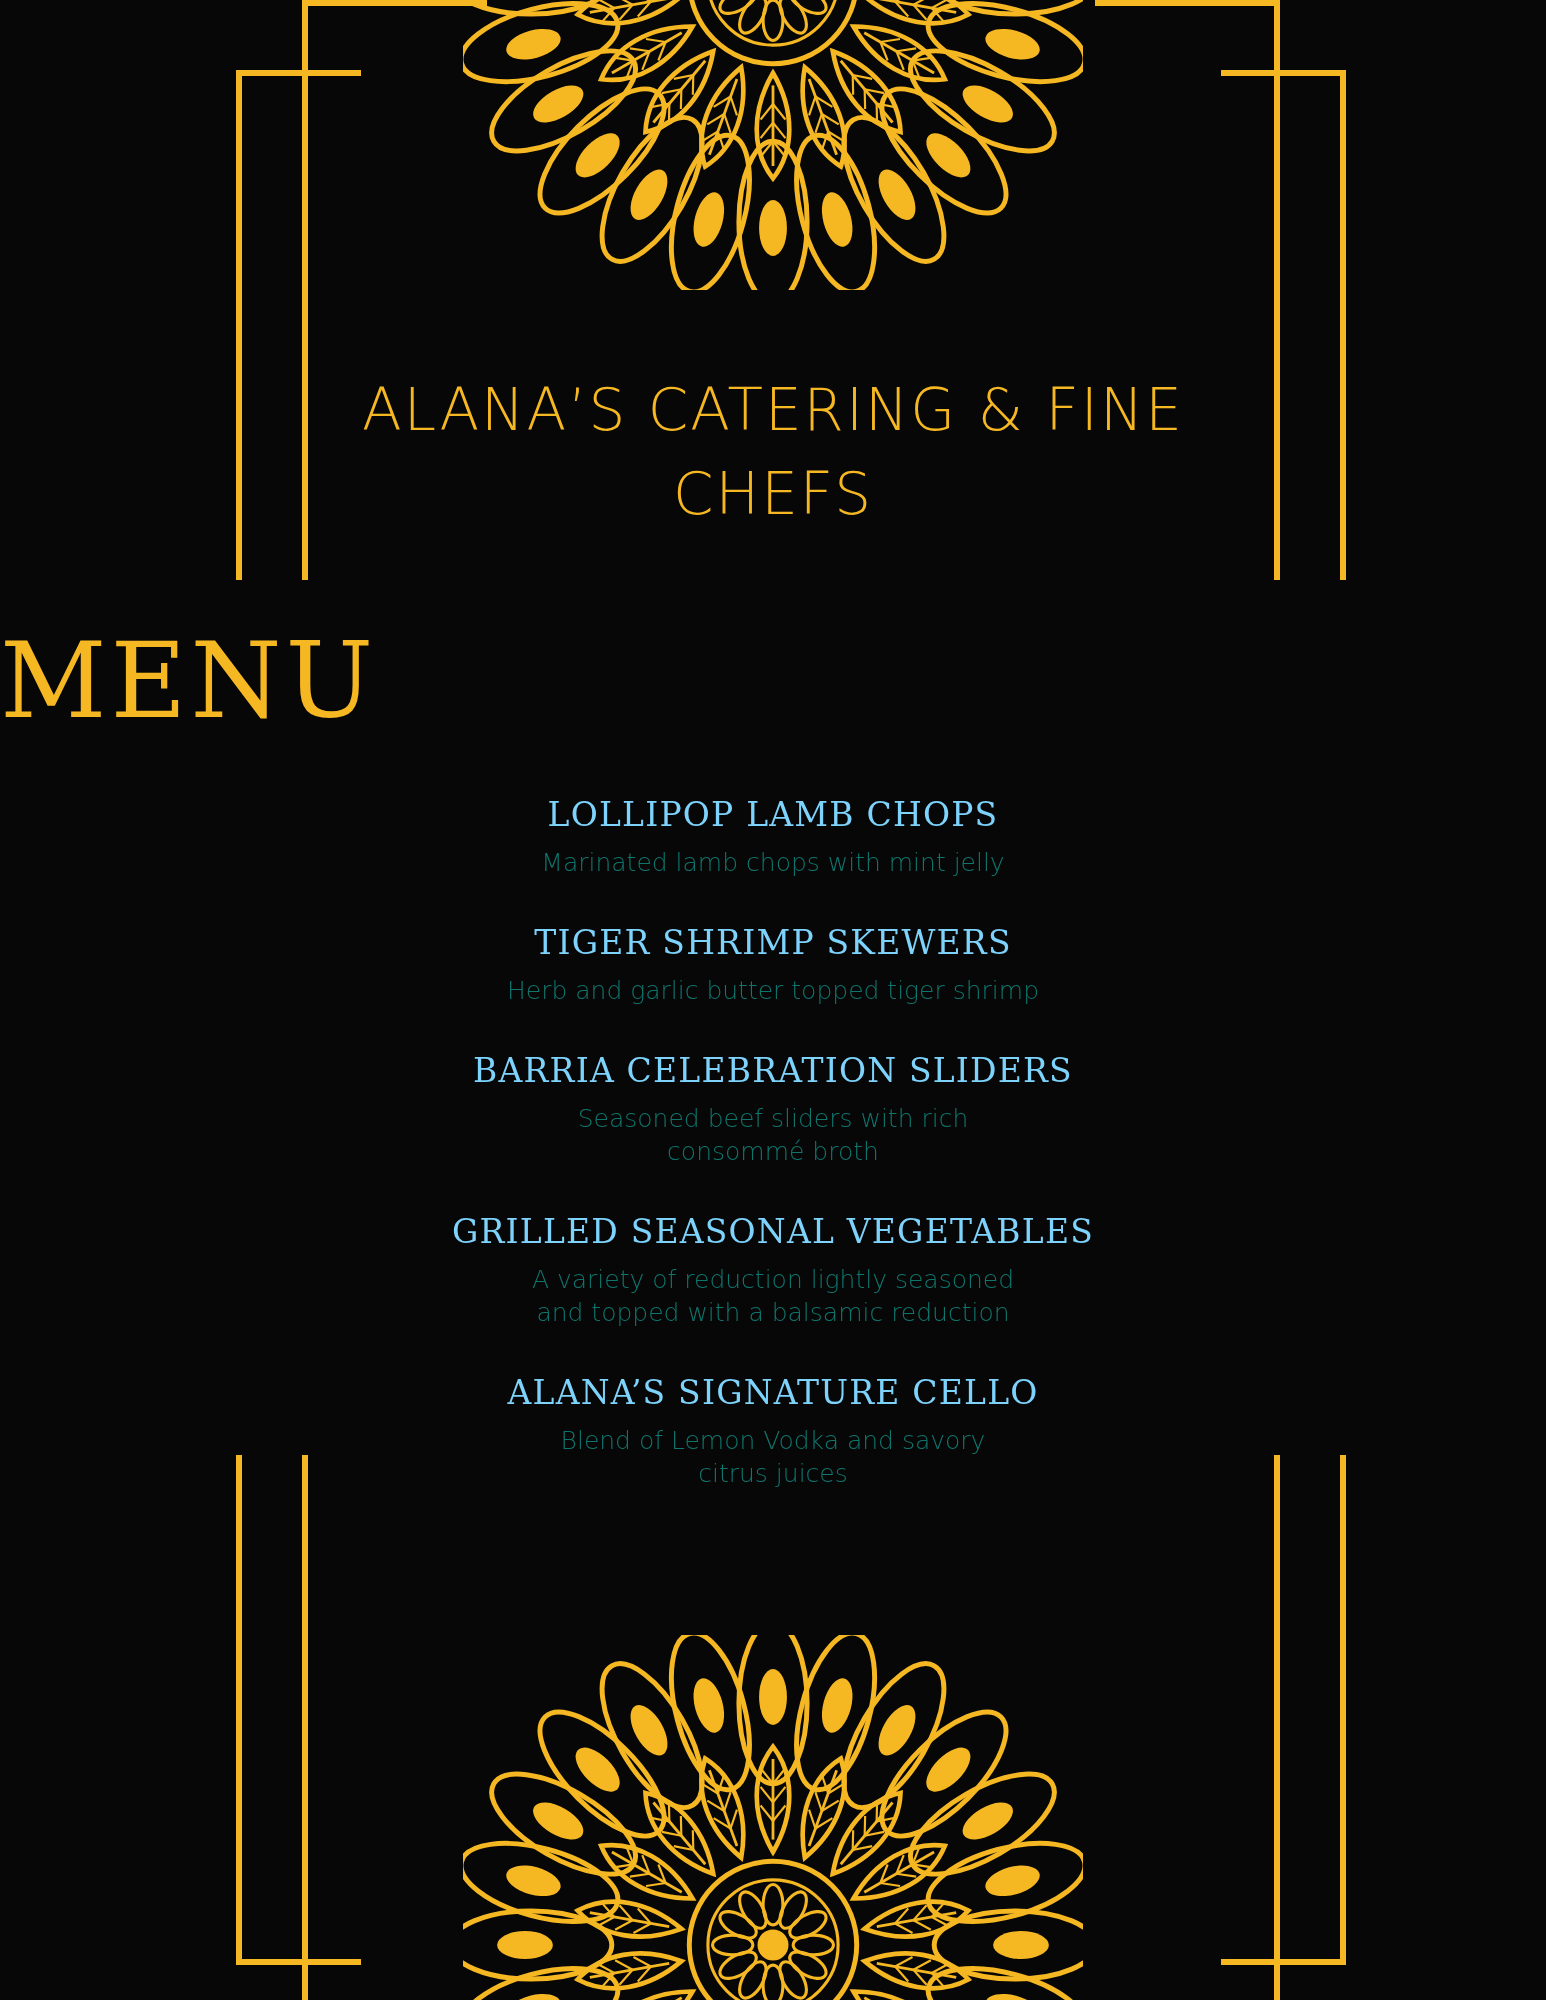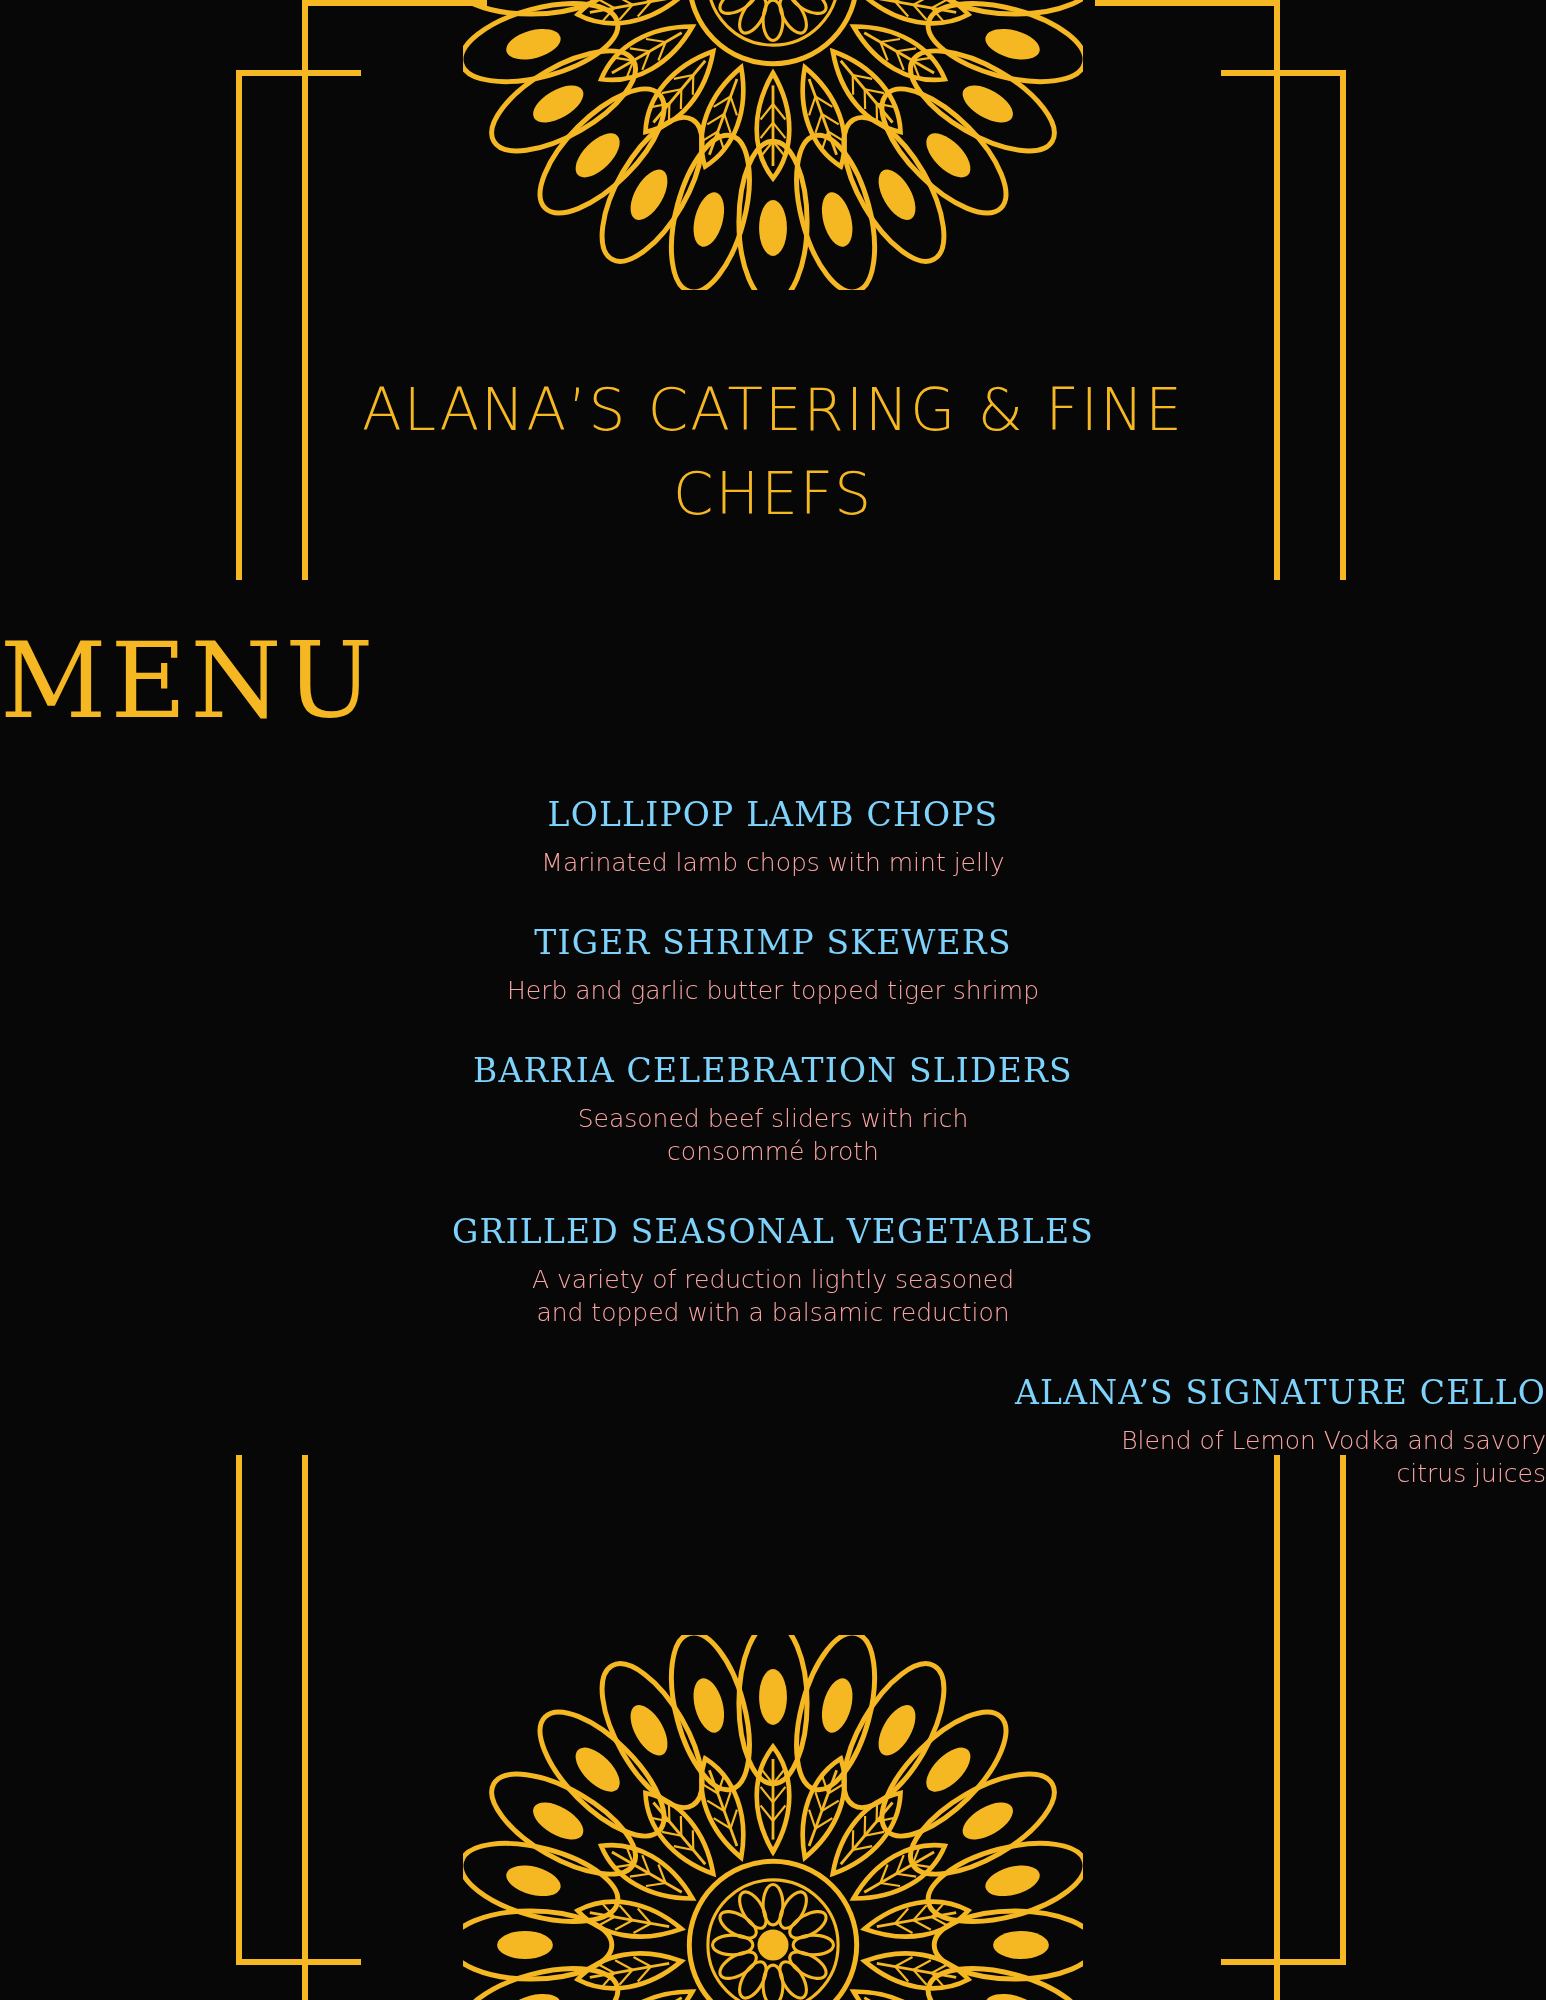--- a/index.html
+++ b/index.html
@@ -87,34 +87,34 @@
   }
 
   .items {
     position: absolute;
     top: 795px;
     left: 0;
     width: 100%;
     text-align: center;
   }
   .item { margin-bottom: 44px; }
-  .item:last-child { margin-bottom: 0; text-align: right; }
+  .item:last-child { margin-bottom: 0; }
 
   .item-name {
     font-size: 33px;
     letter-spacing: 1.2px;
     color: #7dd3fc;
     font-family: "DejaVu Serif", serif;
     font-weight: 400;
     margin-bottom: 12px;
   }
   .item-desc {
     font-size: 25px;
     line-height: 1.32;
-    color: #fca5a5;
+    color: #0f766e;
     font-family: "DejaVu Sans", sans-serif;
     font-weight: 300;
   }
   .item-desc .line { display: block; }
 </style>
 </head>
 <body>
 
 <div class="page">
 

